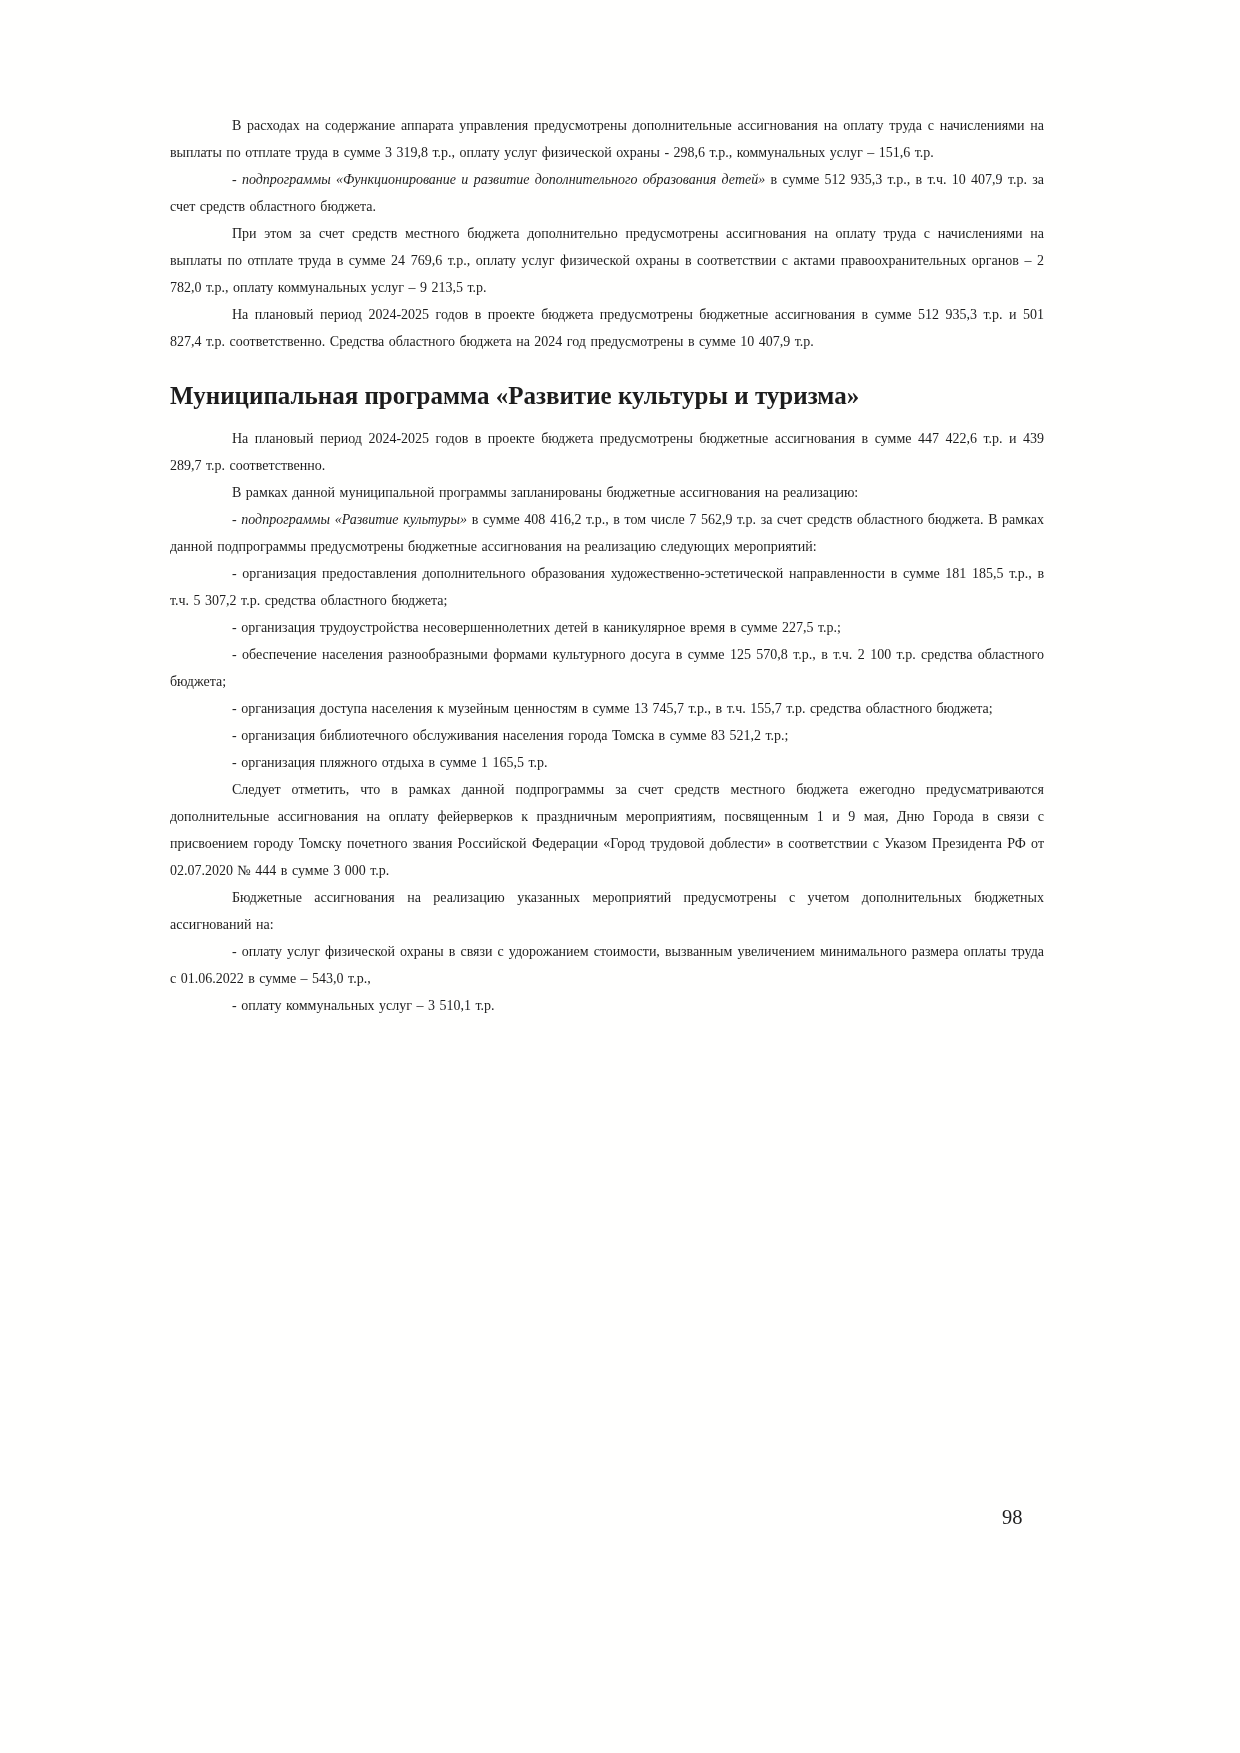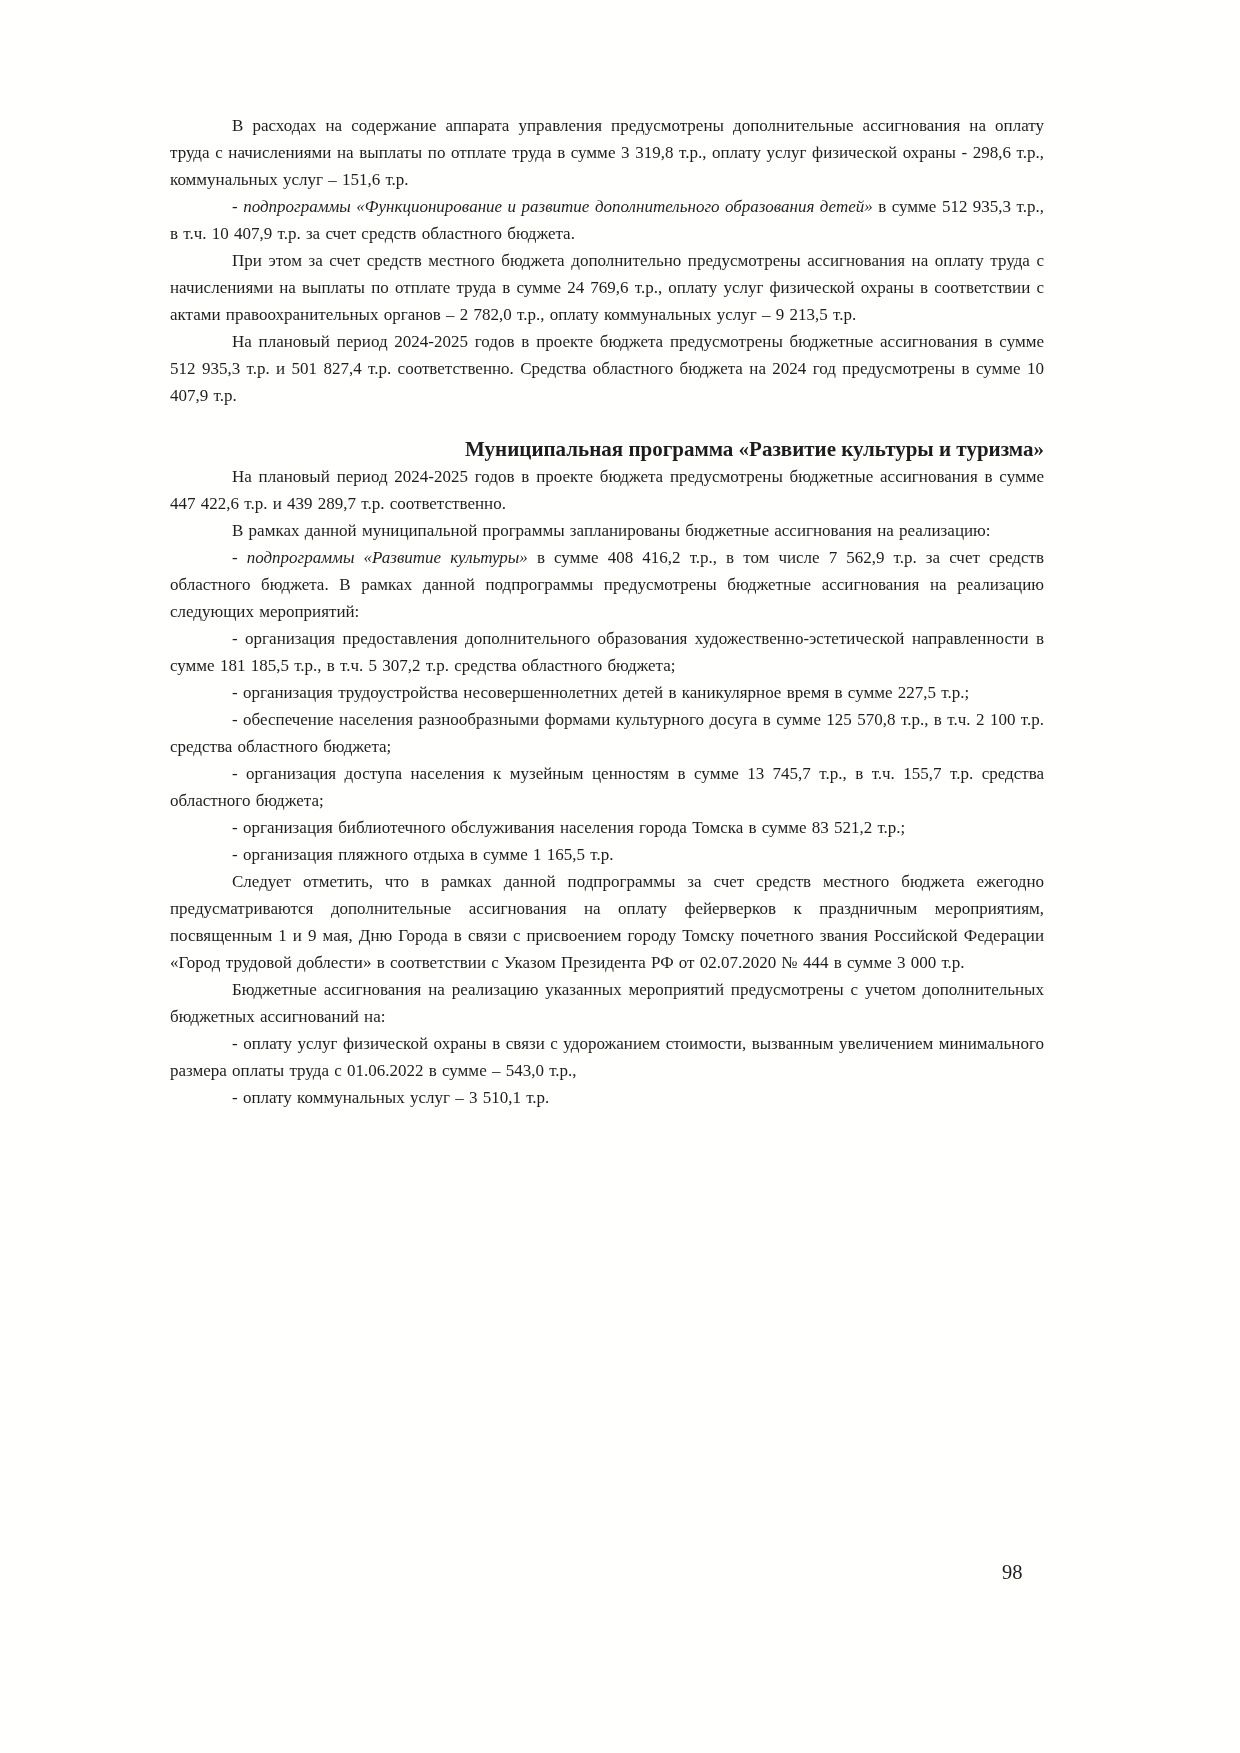--- a/index.html
+++ b/index.html
@@ -14,42 +14,42 @@
     margin: 0 auto;
     background: #fffffe;
     box-sizing: border-box;
     padding: 112px 196px 0 170px;
     font-family: "Liberation Serif", serif;
     color: #1d1d1d;
     overflow: hidden;
   }
   .para {
     margin: 0;
-    font-size: 17px;
+    font-size: 14px;
     line-height: 27px;
     text-align: justify;
     text-indent: 62px;
     word-spacing: 1px;
   }
   .para .lead {
     font-weight: normal;
     font-style: italic;
   }
   .heading {
-    margin: 27px 0 0 0;
-    font-size: 21px;
+    margin: 27px 0 16px 0;
+    font-size: 25px;
     line-height: 27px;
-    text-align: right;
+    text-align: left;
     font-weight: bold;
     text-indent: 0;
   }
   .page-number {
     position: absolute;
     left: 1002px;
-    top: 1561px;
+    top: 1506px;
     font-size: 20.5px;
     color: #1d1d1d;
   }
 </style>
 </head>
 <body>
 
 <div class="page">
 
   <p class="para">В расходах на содержание аппарата управления предусмотрены дополнительные ассигнования на оплату труда с начислениями на выплаты по отплате труда в сумме 3 319,8 т.р.,  оплату услуг физической охраны - 298,6 т.р., коммунальных услуг – 151,6 т.р.</p>

